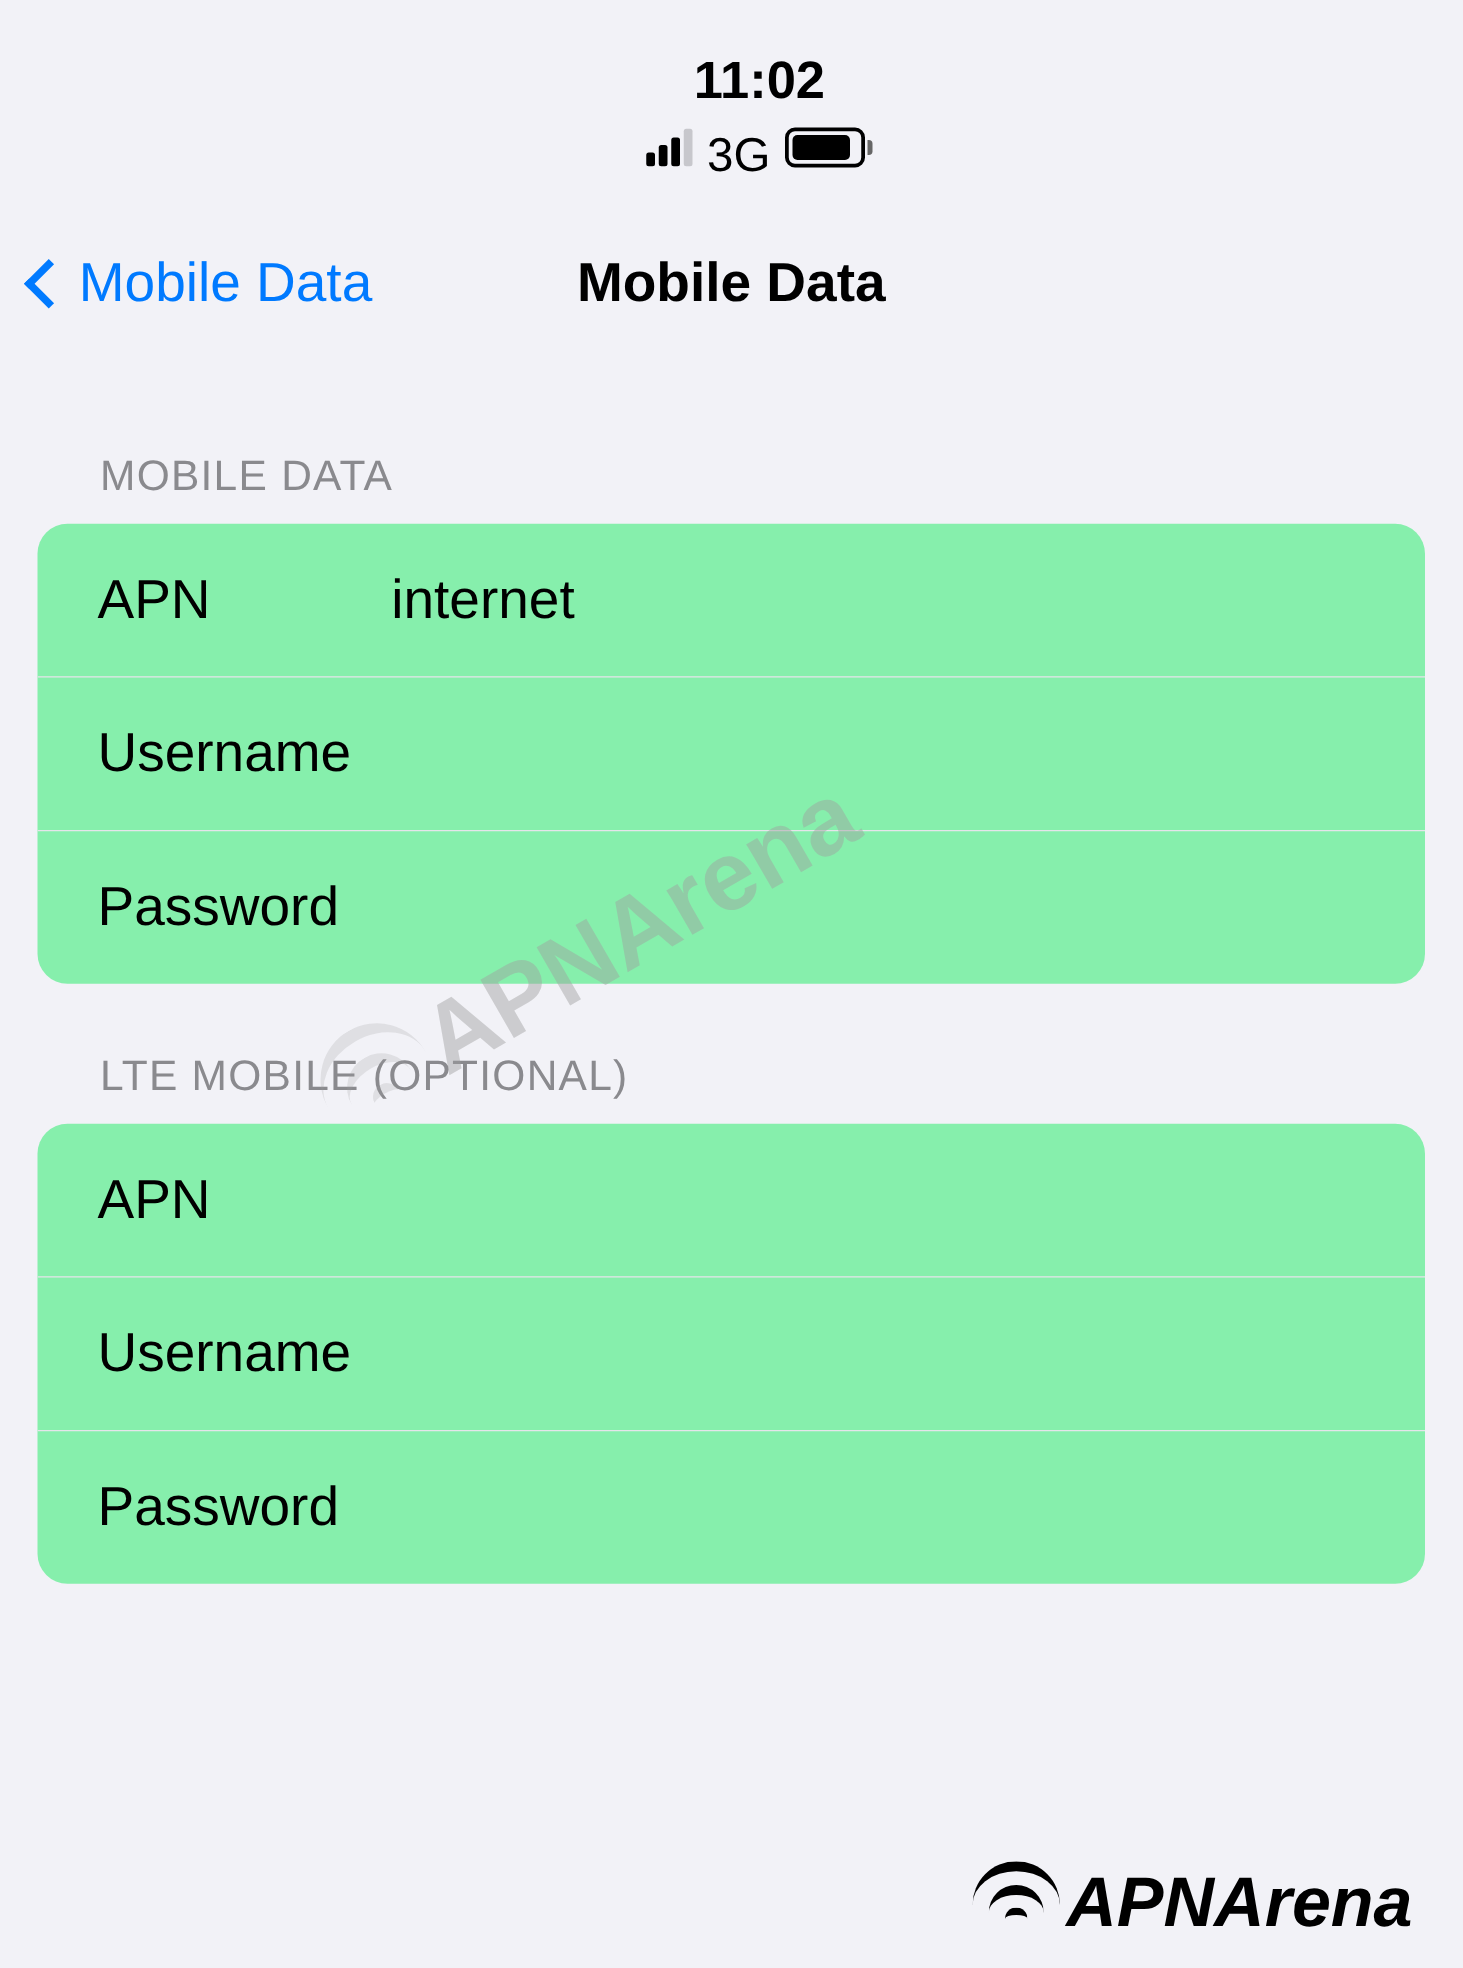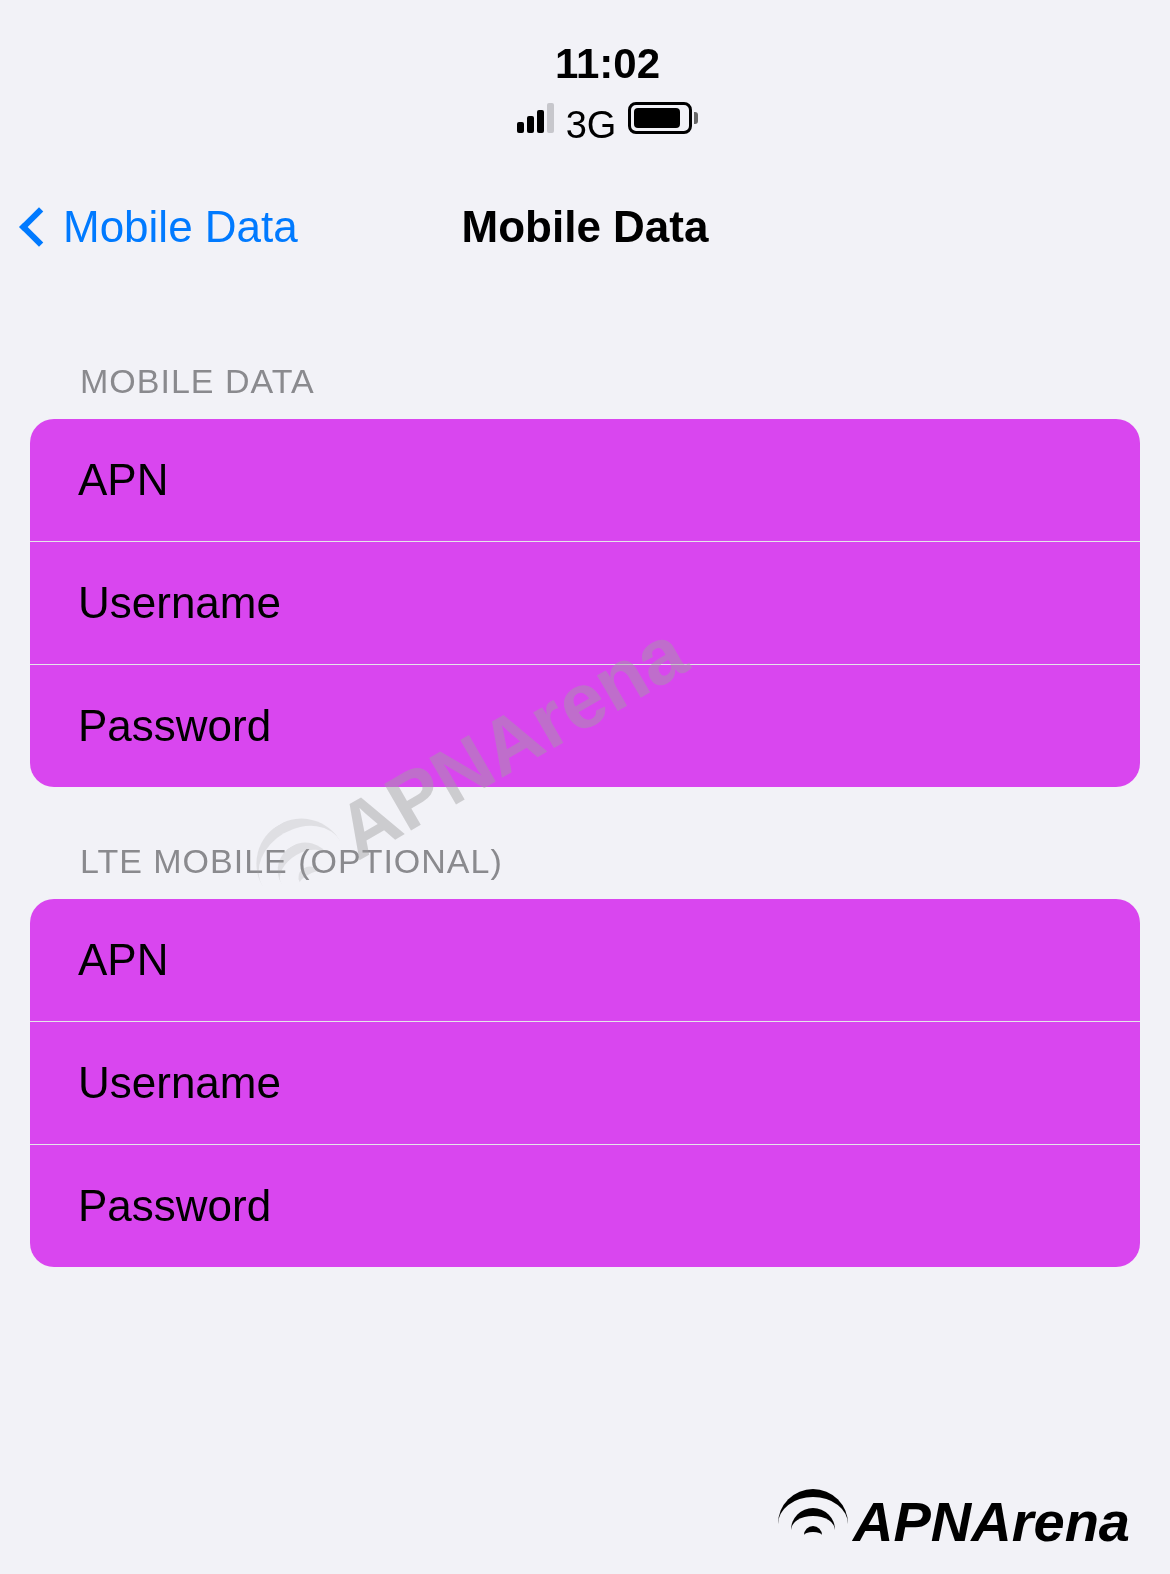--- a/index.html
+++ b/index.html
@@ -106,21 +106,21 @@
       color: #000;
     }
     .section-header {
       font-size: 34px;
       font-weight: 400;
       color: #8a8a8e;
       letter-spacing: 1px;
       padding: 55px 80px 18px 80px;
     }
     .section {
-      background: #d946ef;
+      background: #86efac;
       margin: 0 30px;
       border-radius: 24px;
       overflow: hidden;
     }
     .row {
       display: flex;
       align-items: center;
       padding: 36px 48px;
       border-bottom: 1px solid #e5e5ea;
       min-height: 118px;
@@ -238,20 +238,21 @@
     <span class="chevron-left"></span>
     <span>Mobile Data</span>
   </div>
   <div class="nav-title">Mobile Data</div>
 </div>
 
 <div class="section-header">MOBILE DATA</div>
 <div class="section">
   <div class="row">
     <div class="row-label">APN</div>
+    <input class="row-input" value="internet" style="">
   </div>
   <div class="row">
     <div class="row-label">Username</div>
     <input class="row-input" value="" style="">
   </div>
   <div class="row">
     <div class="row-label">Password</div>
     <input class="row-input" type="password" value="" style="">
   </div>
 </div>

